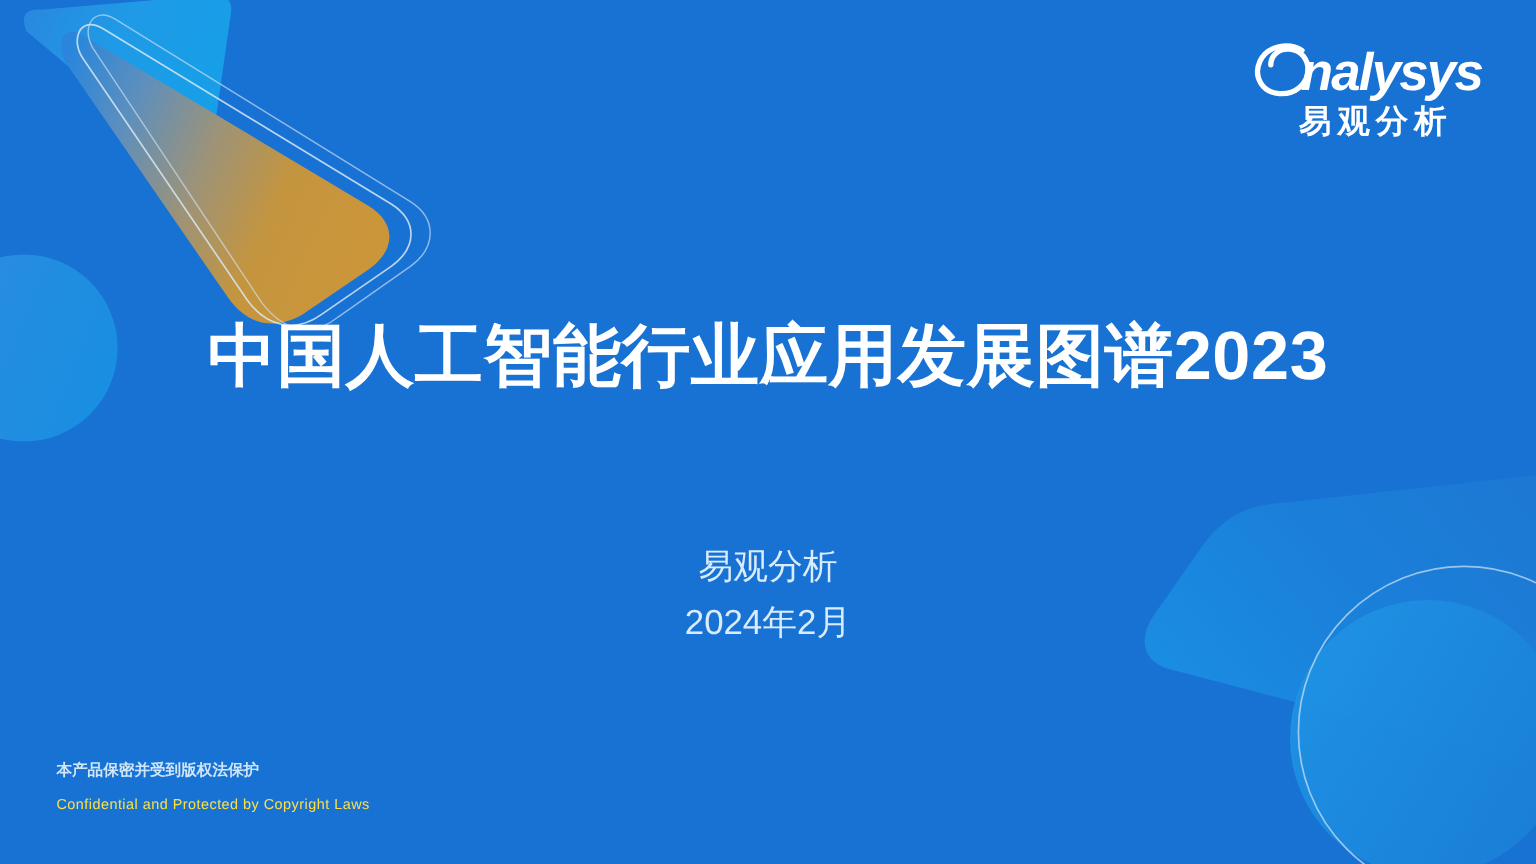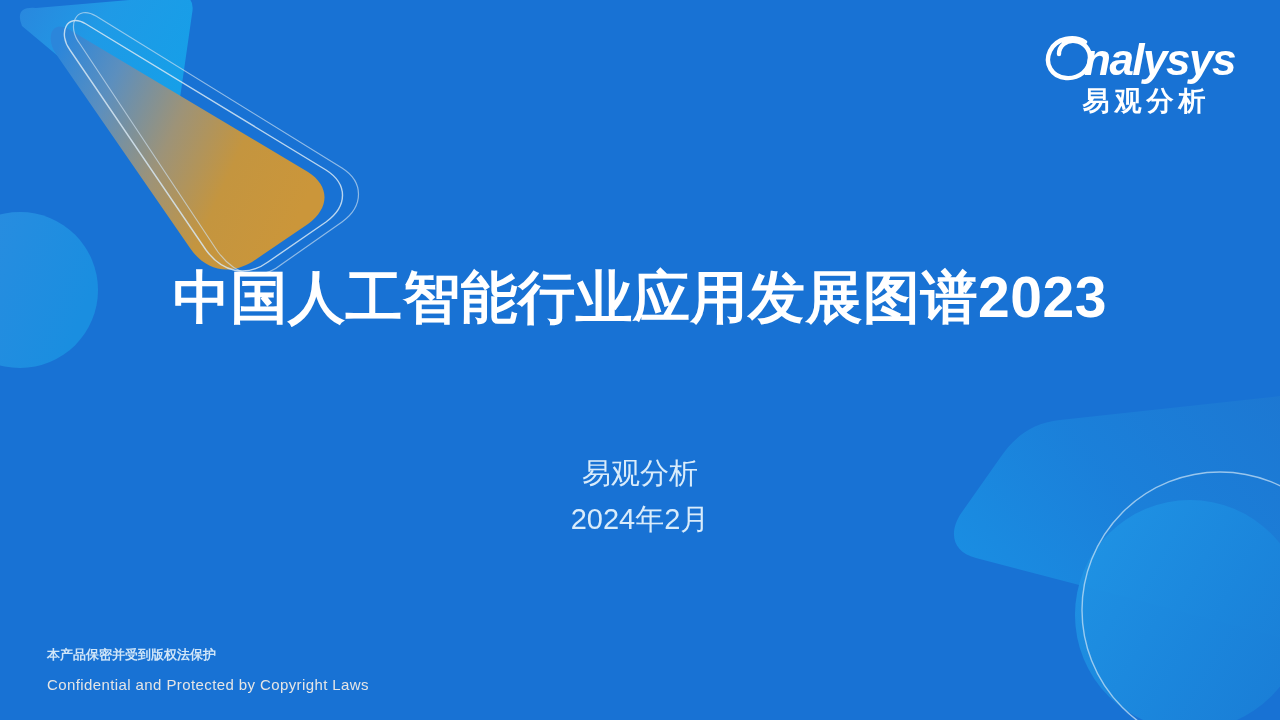--- a/index.html
+++ b/index.html
@@ -75,34 +75,34 @@
     font-weight:400;
     line-height:46px;
     z-index:5;
   }
   .subtitle div{ white-space:nowrap; }
 
   
   .footer{
     position:absolute;
     left:47px;
-    bottom:28px;
+    bottom:44px;
     z-index:5;
   }
   .footer .cn{
     color:#cfe5f8;
     font-size:13px;
     font-weight:700;
     line-height:1;
     margin-bottom:16px;
     white-space:nowrap;
   }
   .footer .en{
-    color:#e5e5e5;
-    font-size:15px;
+    color:#fde047;
+    font-size:12px;
     font-weight:400;
     letter-spacing:0.4px;
     line-height:1;
     white-space:nowrap;
   }
 </style>
 </head>
 <body>
 
 <div class="slide">

